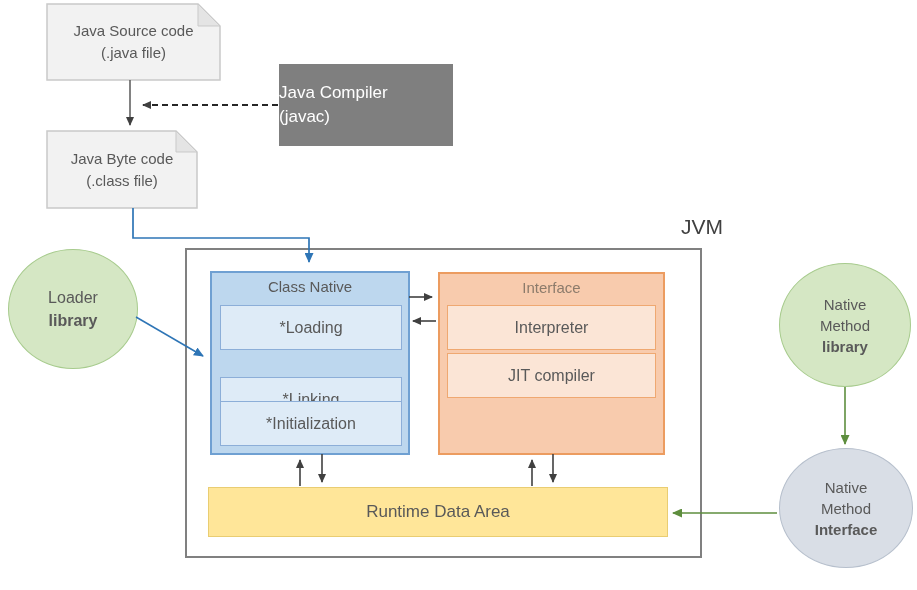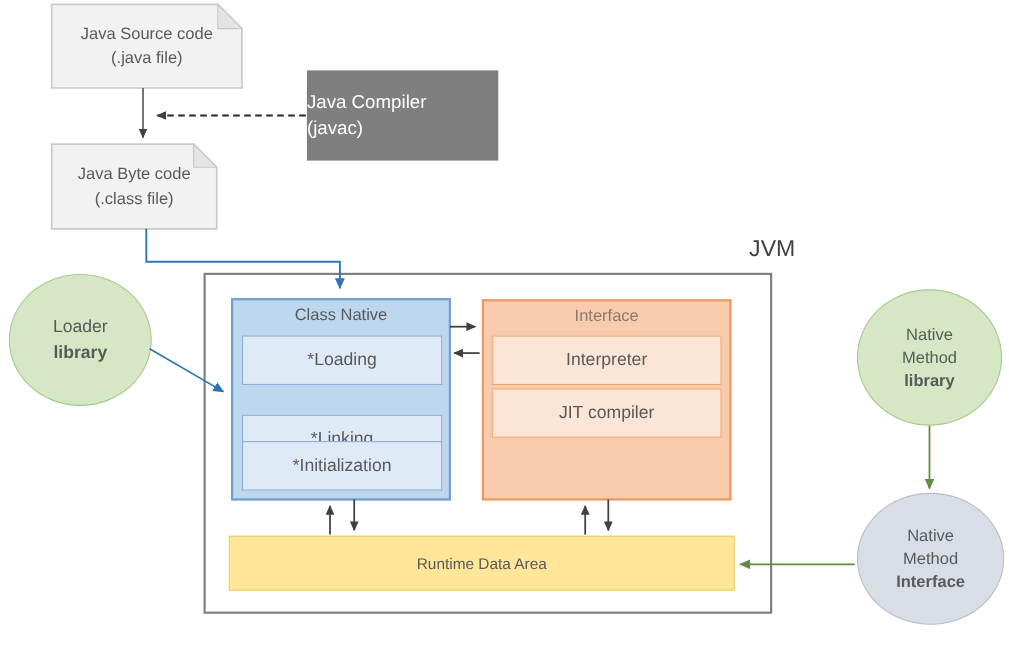--- a/index.html
+++ b/index.html
@@ -38,21 +38,21 @@
 
   
   .exec{left:438px;top:272px;width:223px;height:179px;background:#F8CBAD;border:2px solid #EC9C60;}
   .exec-title{position:absolute;left:0;top:5px;width:100%;text-align:center;font-size:15px;color:#8C7B6B;}
   .esub{position:absolute;left:7px;width:207px;height:43px;background:#FBE5D6;border:1.5px solid #EFA871;
     display:flex;align-items:center;justify-content:center;font-size:16px;color:#595959;}
   .esub1{top:31px;} .esub2{top:79px;} .esub3{top:127px;}
 
   
   .runtime{left:208px;top:487px;width:458px;height:48px;background:#FFE699;border:1.5px solid #E9CD72;
-    display:flex;align-items:center;justify-content:center;font-size:14px;color:#595959;}
+    display:flex;align-items:center;justify-content:center;font-size:17px;color:#595959;}
 
   
   .circle{border-radius:50%;display:flex;flex-direction:column;align-items:center;justify-content:center;
     text-align:center;line-height:21px;}
   .green{background:#D5E7C4;border:1.5px solid #A7CB8D;}
   .greycircle{background:#D9DEE6;border:1.5px solid #B6BFCC;}
   .class-lib{left:8px;top:249px;width:128px;height:118px;font-size:16px;line-height:23px;}
   .nm-lib{left:779px;top:263px;width:130px;height:122px;font-size:15px;}
   .nm-int{left:779px;top:448px;width:132px;height:118px;font-size:15px;}
   .bold{font-weight:bold;}

